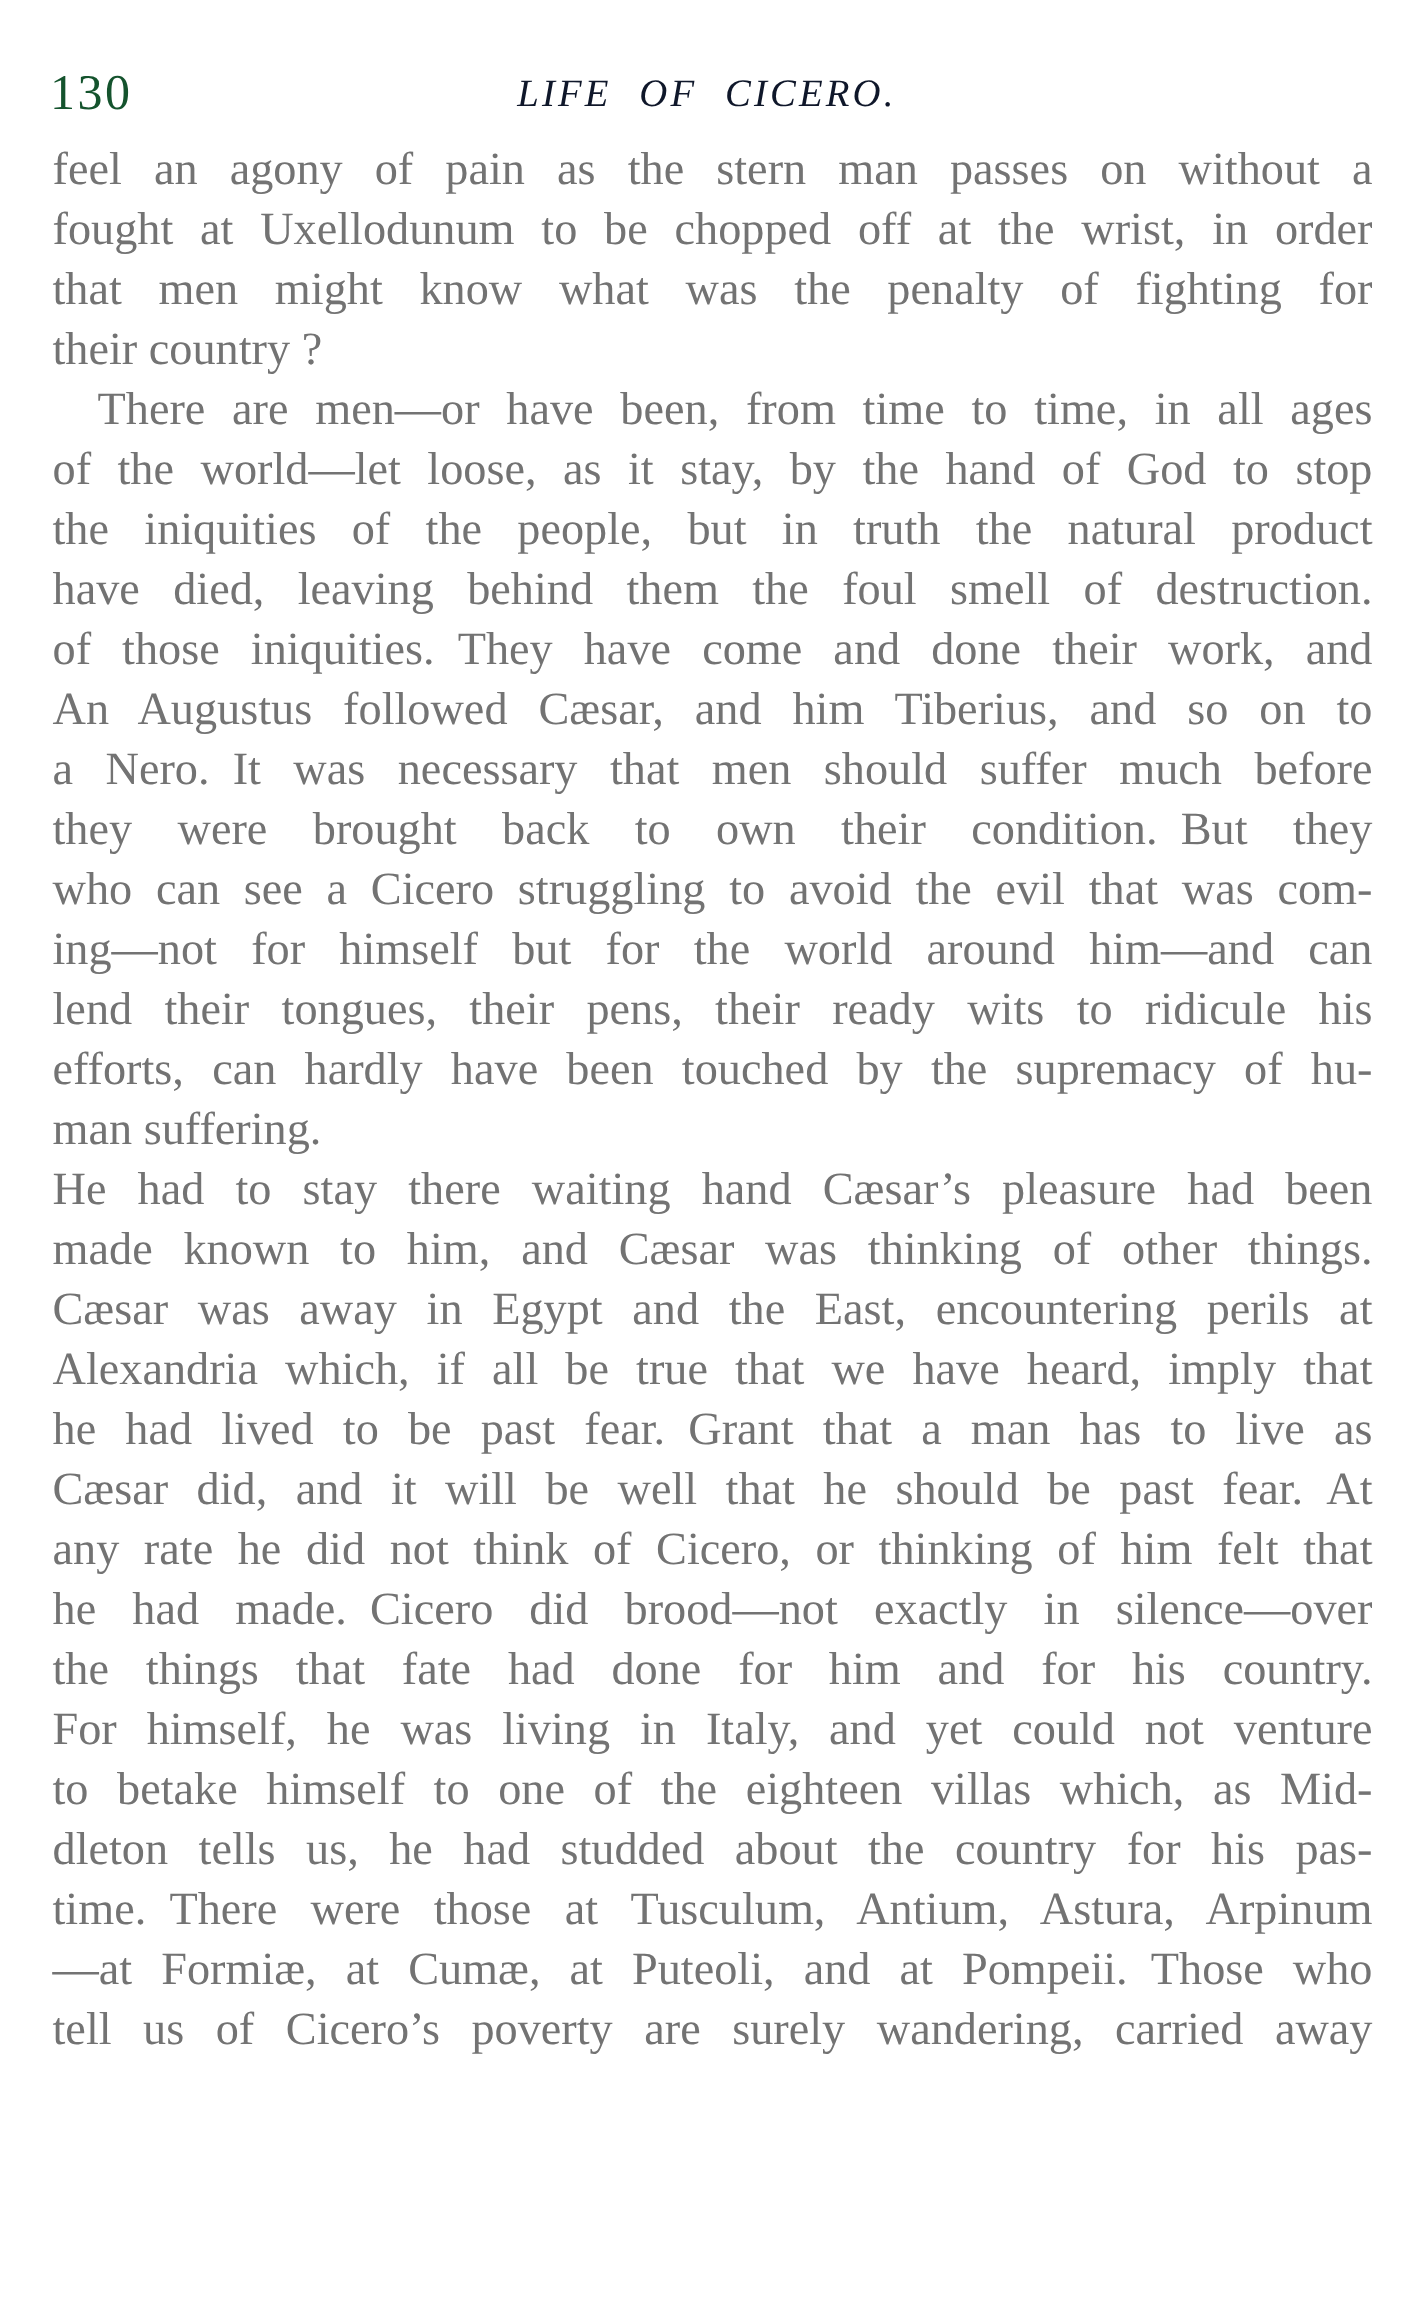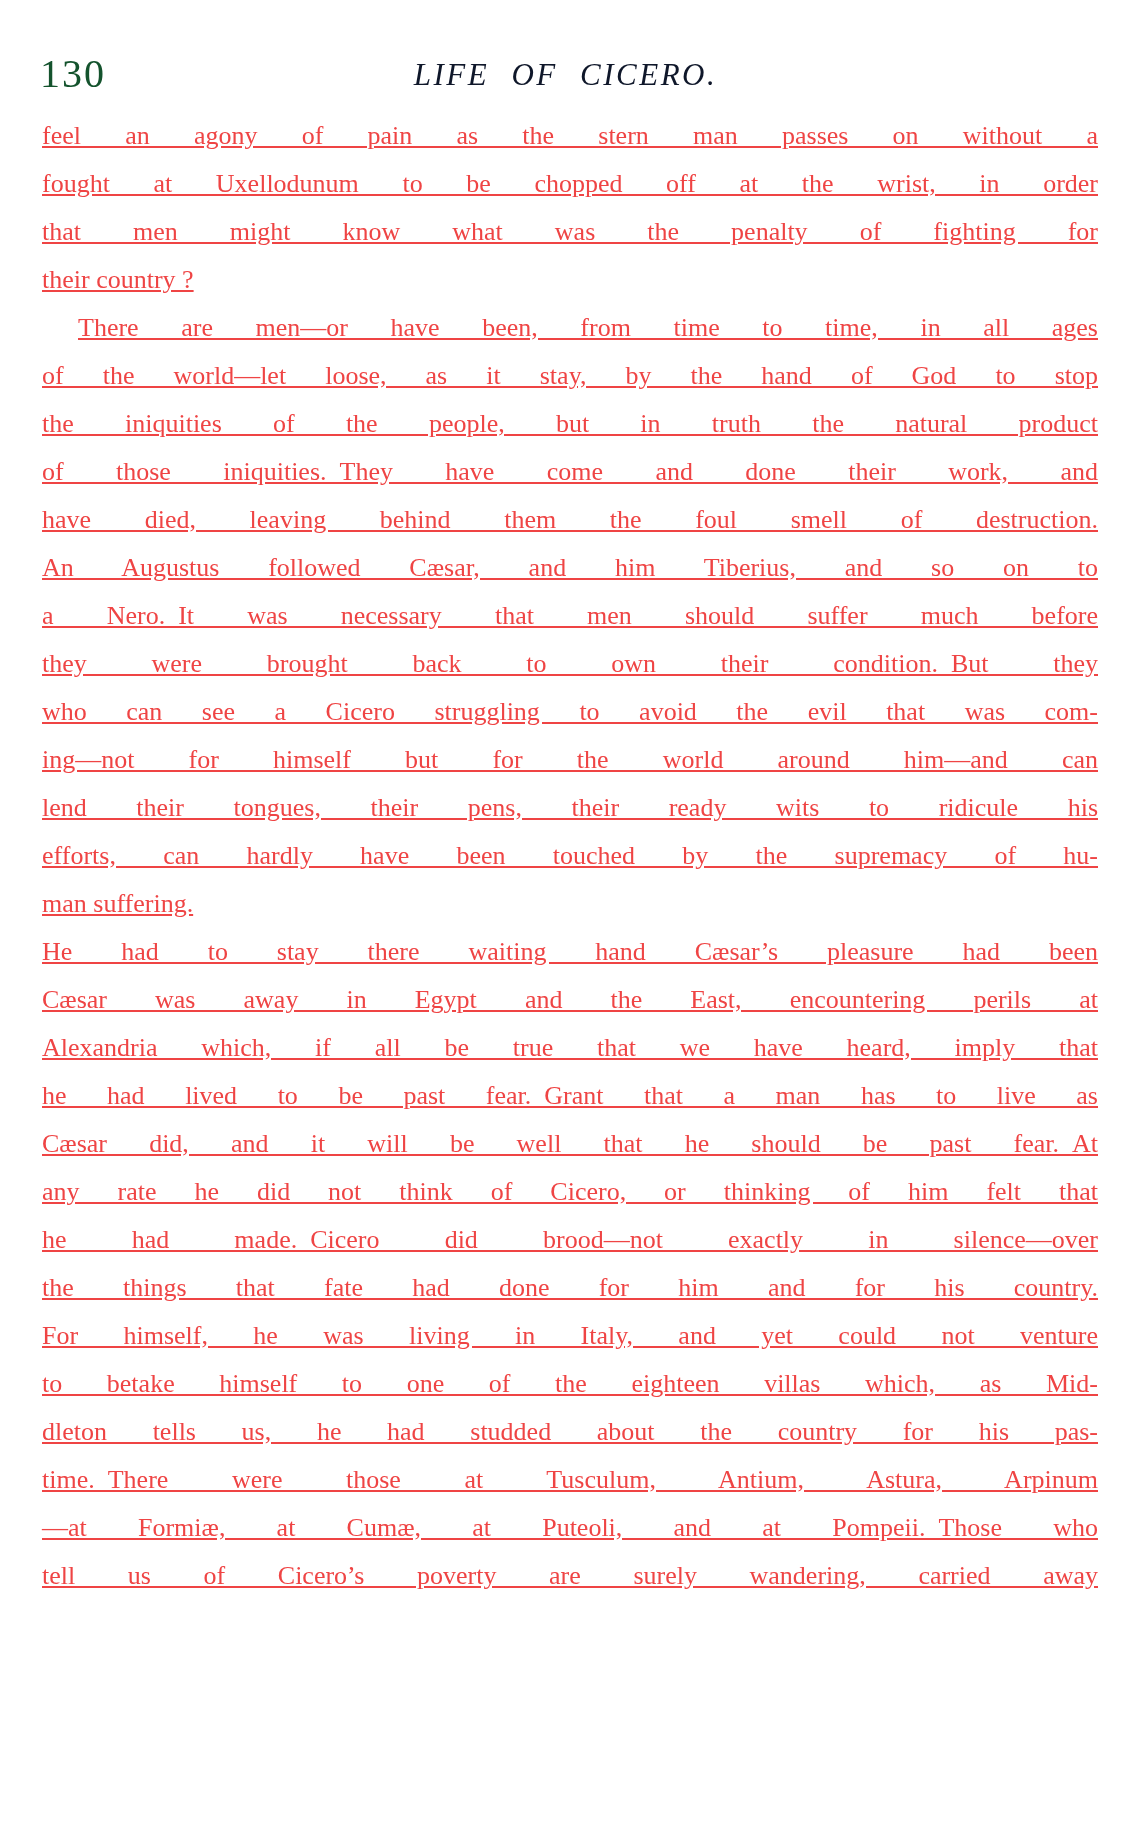--- a/index.html
+++ b/index.html
@@ -36,25 +36,24 @@
   }
   .page-body {
     position: absolute;
     left: 42px;
     top: 112px;
     width: 1056px;
   }
   .bl {
     height: 48px;
     line-height: 48px;
-    font-size: 26px;
+    font-size: 37px;
     text-align: justify;
     text-align-last: justify;
-    color: #ef4444;
-    text-decoration: underline;
+    color: #737373;
   }
   .bl.end {
     text-align: left;
     text-align-last: left;
   }
   .bl.indent {
     text-indent: 36px;
   }
 </style>
 </head>
@@ -65,31 +64,32 @@
   <div class="running-title">LIFE OF CICERO.</div>
 
   <div class="page-body">
     <div class="bl">feel an agony of pain as the stern man passes on without a</div>
     <div class="bl">fought at Uxellodunum to be chopped off at the wrist, in order</div>
     <div class="bl">that men might know what was the penalty of fighting for</div>
     <div class="bl end">their country ?</div>
     <div class="bl indent">There are men—or have been, from time to time, in all ages</div>
     <div class="bl">of the world—let loose, as it stay, by the hand of God to stop</div>
     <div class="bl">the iniquities of the people, but in truth the natural product</div>
+    <div class="bl">have died, leaving behind them the foul smell of destruction.</div>
     <div class="bl">of those iniquities. They have come and done their work, and</div>
-    <div class="bl">have died, leaving behind them the foul smell of destruction.</div>
     <div class="bl">An Augustus followed Cæsar, and him Tiberius, and so on to</div>
     <div class="bl">a Nero. It was necessary that men should suffer much before</div>
     <div class="bl">they were brought back to own their condition. But they</div>
     <div class="bl">who can see a Cicero struggling to avoid the evil that was com-</div>
     <div class="bl">ing—not for himself but for the world around him—and can</div>
     <div class="bl">lend their tongues, their pens, their ready wits to ridicule his</div>
     <div class="bl">efforts, can hardly have been touched by the supremacy of hu-</div>
     <div class="bl end">man suffering.</div>
     <div class="bl">He had to stay there waiting hand Cæsar’s pleasure had been</div>
+    <div class="bl">made known to him, and Cæsar was thinking of other things.</div>
     <div class="bl">Cæsar was away in Egypt and the East, encountering perils at</div>
     <div class="bl">Alexandria which, if all be true that we have heard, imply that</div>
     <div class="bl">he had lived to be past fear. Grant that a man has to live as</div>
     <div class="bl">Cæsar did, and it will be well that he should be past fear. At</div>
     <div class="bl">any rate he did not think of Cicero, or thinking of him felt that</div>
     <div class="bl">he had made. Cicero did brood—not exactly in silence—over</div>
     <div class="bl">the things that fate had done for him and for his country.</div>
     <div class="bl">For himself, he was living in Italy, and yet could not venture</div>
     <div class="bl">to betake himself to one of the eighteen villas which, as Mid-</div>
     <div class="bl">dleton tells us, he had studded about the country for his pas-</div>

